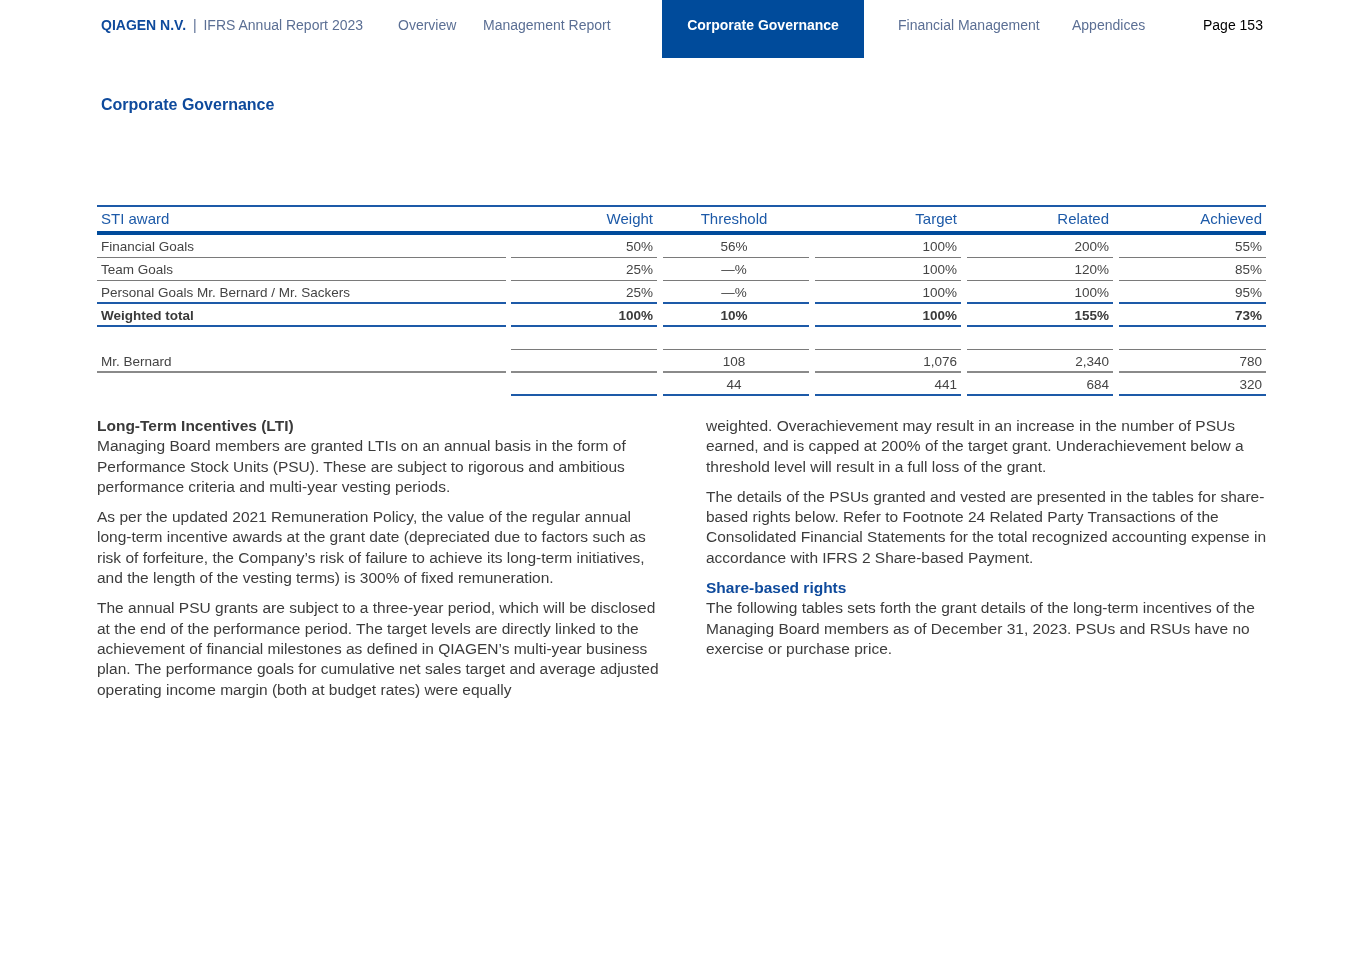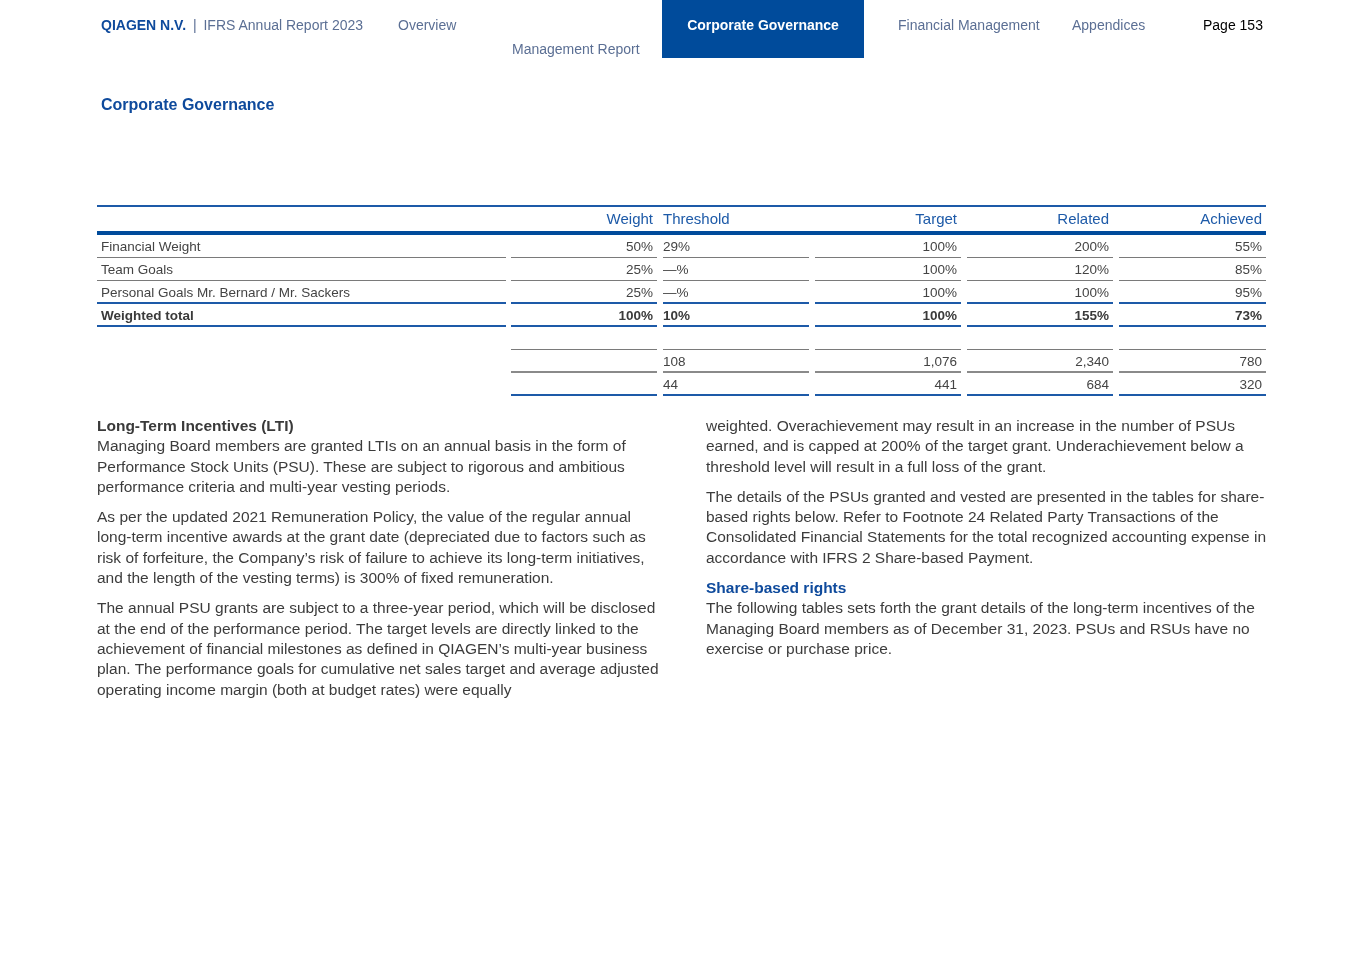--- a/index.html
+++ b/index.html
@@ -20,21 +20,21 @@
     
     .sti-table { position: absolute; left: 97px; top: 205px; width: 1169px; }
     .tbl-top-rule { height: 2px; background: #1d5aa8; width: 1169px; }
     .tbl-row { position: relative; height: 23px; width: 1169px; }
     .tbl-head { height: 24px; }
     .tbl-head-rule { height: 4px; background: #004b9b; width: 1169px; }
     .cell { position: absolute; top: 0; height: 23px; font-size: 13.5px; line-height: 23px; white-space: nowrap; color: #444; }
     .tbl-head .cell { color: #1d5aa8; font-size: 15px; line-height: 24px; height: 24px; }
     .c0 { left: 0; width: 409px; padding-left: 4px; }
     .c1 { left: 414px; width: 146px; text-align: right; padding-right: 4px; }
-    .c2 { left: 566px; width: 146px; text-align: left; padding-right: 4px; }
+    .c2 { left: 566px; width: 146px; text-align: center; padding-right: 4px; }
     .c3 { left: 718px; width: 146px; text-align: right; padding-right: 4px; }
     .c4 { left: 870px; width: 146px; text-align: right; padding-right: 4px; }
     .c5 { left: 1022px; width: 147px; text-align: right; padding-right: 4px; }
     .tbl-row .cell { border-bottom: 1px solid #7a7a7a; }
     .tbl-head .cell { border-bottom: none; }
     .tbl-row.blue-rule .cell { border-bottom: 2px solid #1d5aa8; }
     .tbl-row.bold .cell { font-weight: bold; color: #3a3a3a; }
     .tbl-row.grey-rule .cell { border-bottom: 2px solid #8a8a8a; }
 
     
@@ -48,44 +48,45 @@
 </head>
 <body>
 
 <div class="topbar">
   <div class="brand">
     <span class="company">QIAGEN N.V.</span>
     <span class="sep">|</span>
     <span>IFRS Annual Report 2023</span>
   </div>
   <div class="nav-item" style="left:398px;">Overview</div>
-  <div class="nav-item" style="left:512px;margin-top:24px;">Management Report</div>
+  <div class="nav-item" style="left:483px;">Management Report</div>
   <div class="nav-active">Corporate Governance</div>
   <div class="nav-item" style="left:898px;">Financial Management</div>
   <div class="nav-item" style="left:1072px;">Appendices</div>
   <div class="page-num">Page 153</div>
 </div>
 
 <div class="section-title">Corporate Governance</div>
 
 <div class="sti-table">
   <div class="tbl-top-rule"></div>
   <div class="tbl-row tbl-head">
+    <div class="cell c0">STI award</div>
     <div class="cell c1">Weight</div>
     <div class="cell c2">Threshold</div>
     <div class="cell c3">Target</div>
     <div class="cell c4">Related</div>
     <div class="cell c5">Achieved</div>
   </div>
   <div class="tbl-head-rule"></div>
 
   <div class="tbl-row">
-    <div class="cell c0">Financial Weight</div>
+    <div class="cell c0">Financial Goals</div>
     <div class="cell c1">50%</div>
-    <div class="cell c2">29%</div>
+    <div class="cell c2">56%</div>
     <div class="cell c3">100%</div>
     <div class="cell c4">200%</div>
     <div class="cell c5">55%</div>
   </div>
   <div class="tbl-row">
     <div class="cell c0">Team Goals</div>
     <div class="cell c1">25%</div>
     <div class="cell c2">—%</div>
     <div class="cell c3">100%</div>
     <div class="cell c4">120%</div>
@@ -108,20 +109,21 @@
     <div class="cell c5">73%</div>
   </div>
   <div class="tbl-row">
     <div class="cell c1"></div>
     <div class="cell c2"></div>
     <div class="cell c3"></div>
     <div class="cell c4"></div>
     <div class="cell c5"></div>
   </div>
   <div class="tbl-row grey-rule">
+    <div class="cell c0">Mr. Bernard</div>
     <div class="cell c1"></div>
     <div class="cell c2">108</div>
     <div class="cell c3">1,076</div>
     <div class="cell c4">2,340</div>
     <div class="cell c5">780</div>
   </div>
   <div class="tbl-row blue-rule">
     <div class="cell c1"></div>
     <div class="cell c2">44</div>
     <div class="cell c3">441</div>

